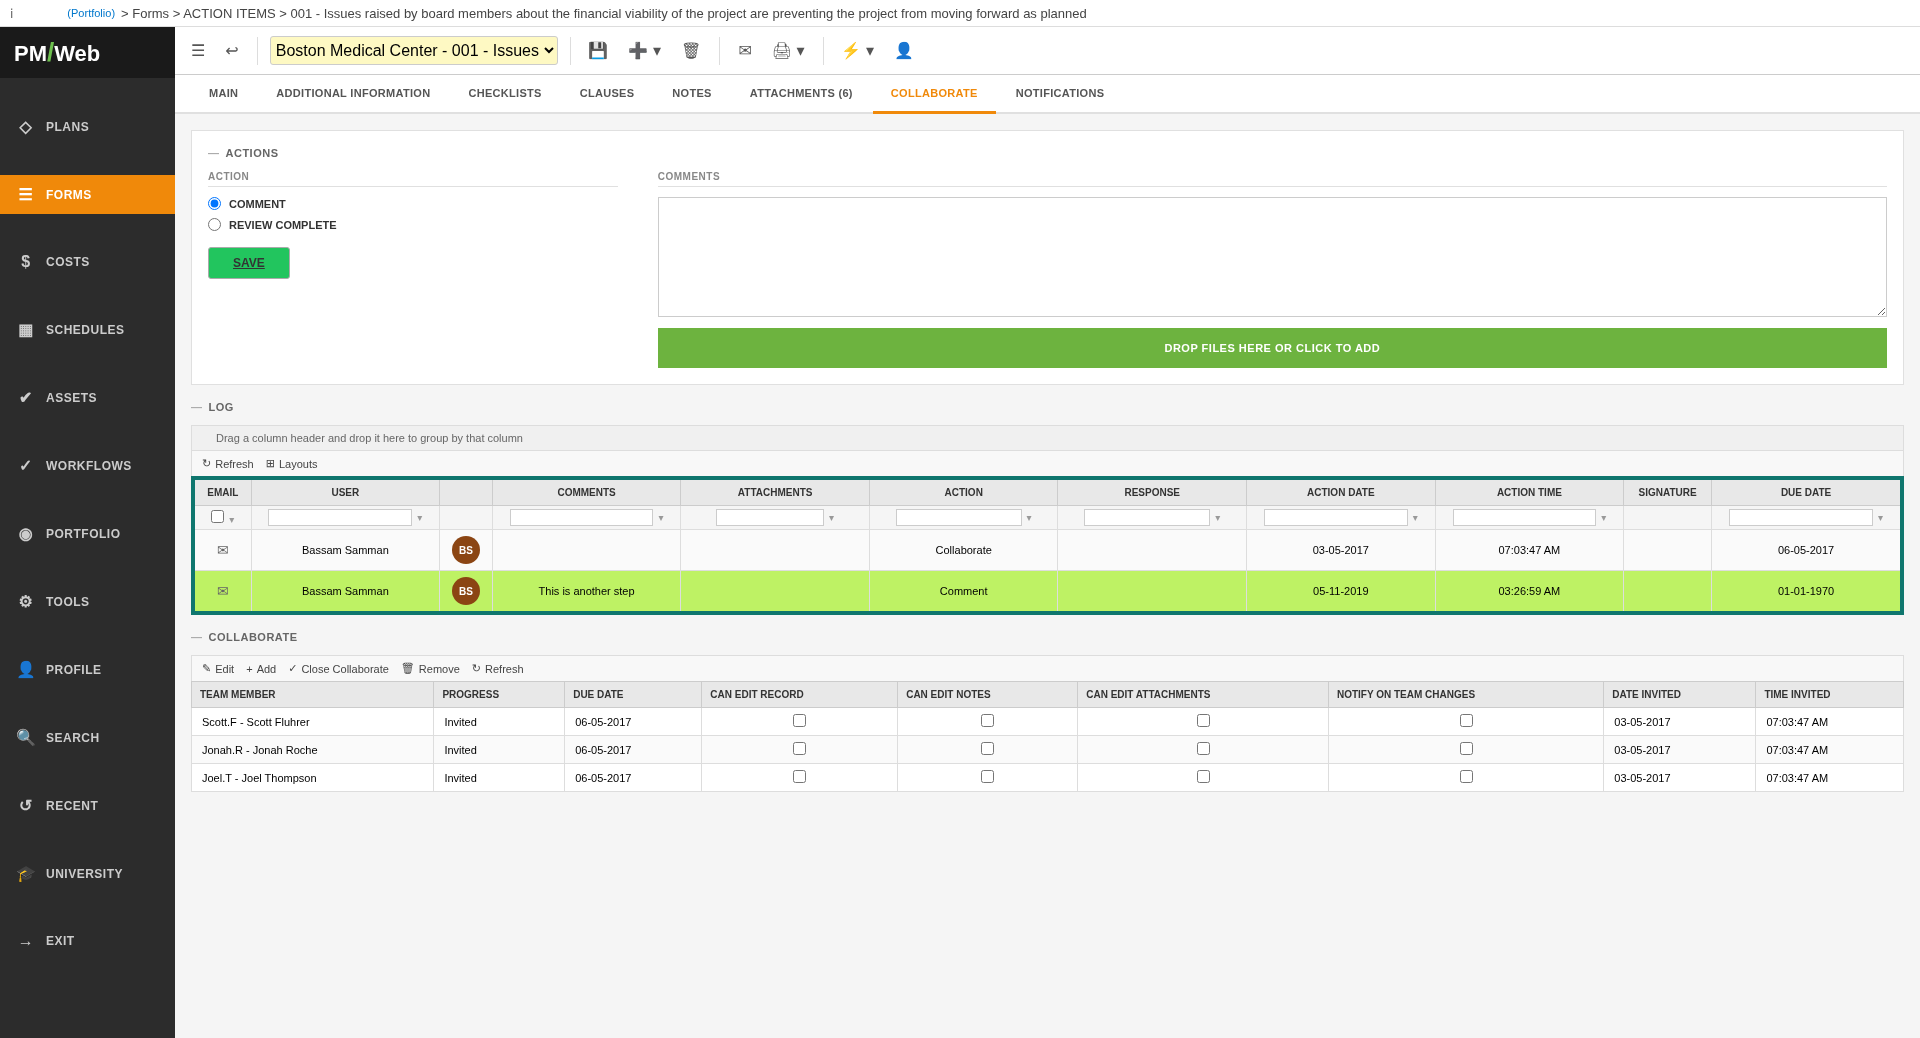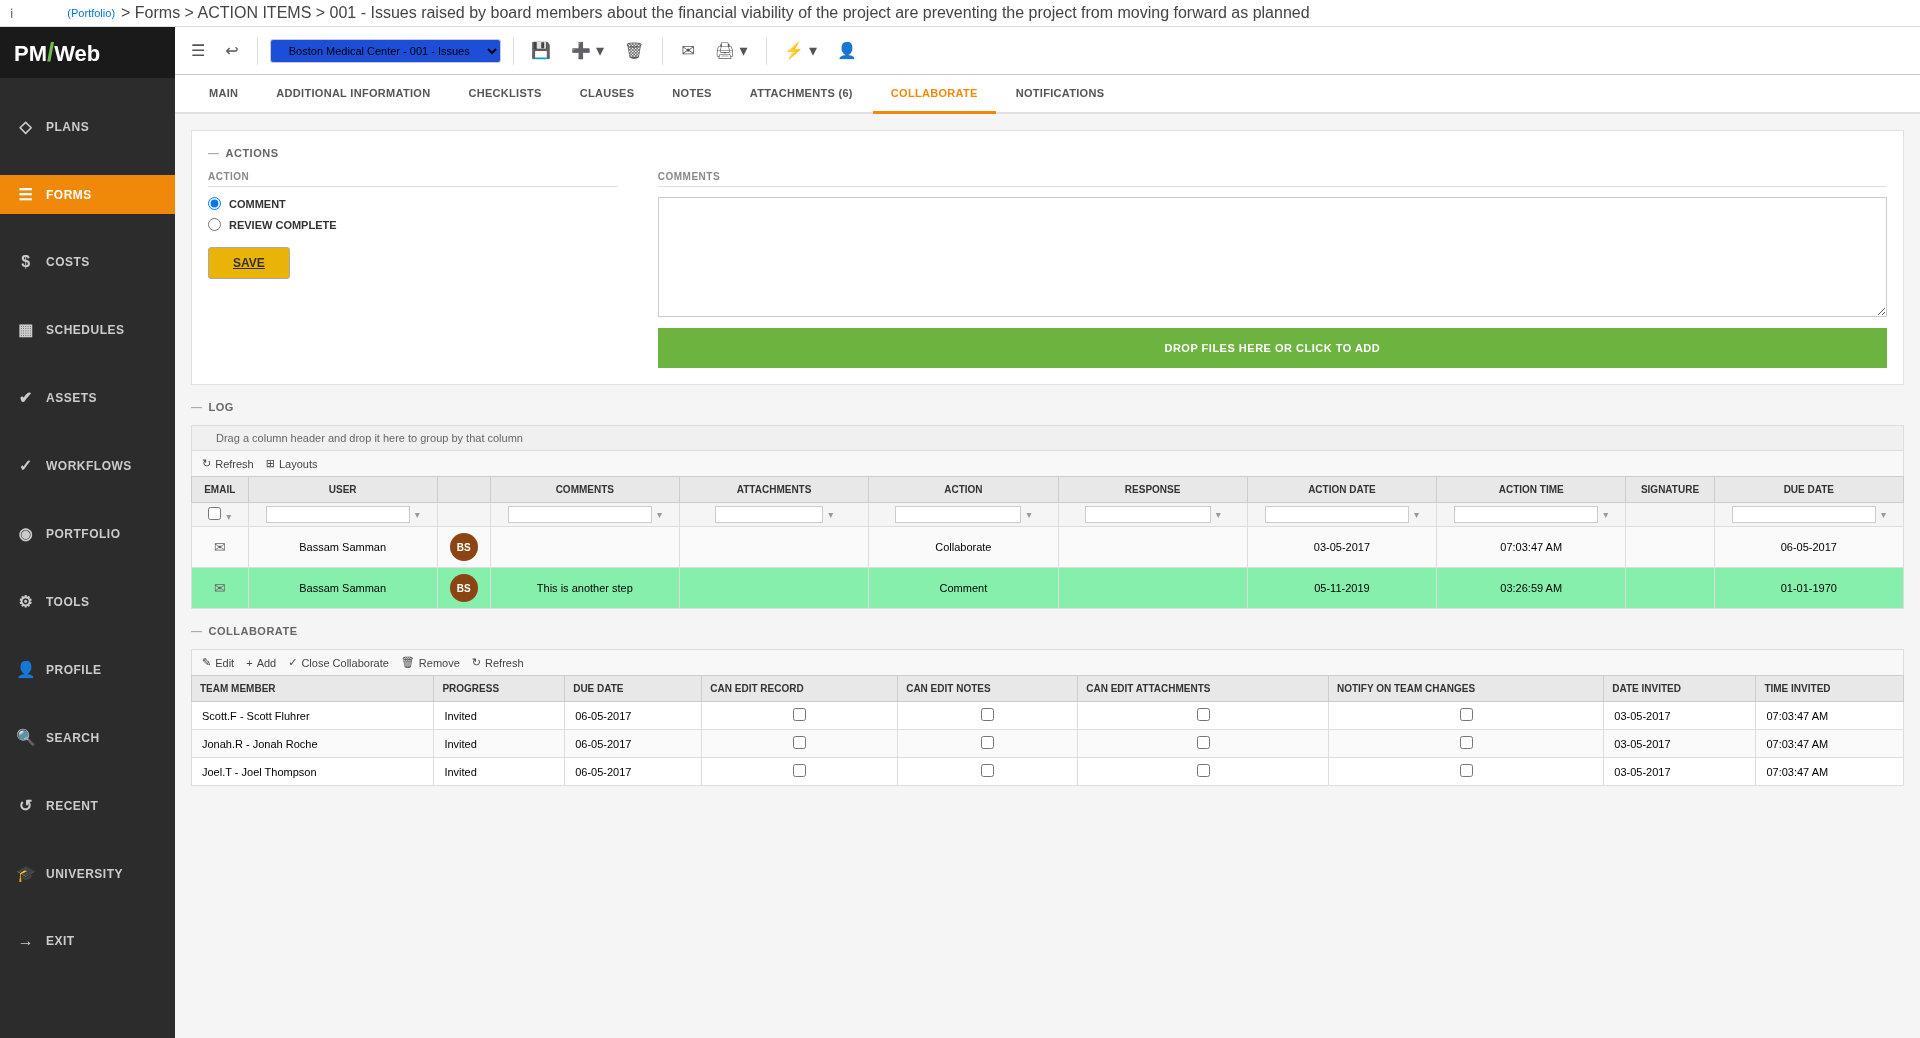--- a/index.html
+++ b/index.html
@@ -35,24 +35,24 @@
       cursor: pointer;
       color: #555;
       font-size: 16px;
       padding: 4px 6px;
       display: flex; align-items: center; justify-content: center;
     }
     .toolbar-separator { width: 1px; height: 28px; background: #ddd; margin: 0 4px; }
     .record-selector {
       border: 1px solid #ccc;
       border-radius: 3px;
-      padding: 4px 14px;
-      font-size: 11px;
+      padding: 4px 1px;
+      font-size: 16px;
       min-width: 200px;
-      background: #1d4ed8;
+      background: #fef9c3;
       cursor: pointer;
     }
 
     
     .main-layout {
       display: flex;
       flex: 1;
       overflow: hidden;
     }
 
@@ -173,21 +173,21 @@
       gap: 8px;
       cursor: pointer;
       font-size: 11px;
       color: #333;
       text-transform: uppercase;
       font-weight: bold;
     }
     .radio-item input[type="radio"] { cursor: pointer; }
     .save-btn {
       margin-top: 16px;
-      background: #eab308;
+      background: #22c55e;
       border: 1px solid #aaa;
       border-radius: 3px;
       padding: 8px 24px;
       font-size: 12px;
       font-weight: bold;
       cursor: pointer;
       color: #333;
       text-transform: uppercase;
       text-decoration: underline;
     }
@@ -258,22 +258,22 @@
       color: #444;
       cursor: pointer;
       background: none;
       border: none;
       font-weight: 500;
     }
 
     .data-table {
       width: 100%;
       border-collapse: collapse;
-      border: 1px solid #0f766e;
-      background: #86efac;
+      border: 4px solid #0f766e;
+      background: #bef264;
       font-size: 11px;
     }
     .data-table th {
       background: #e8e8e8;
       border: 1px solid #ccc;
       padding: 7px 8px;
       text-align: center;
       font-weight: bold;
       font-size: 10px;
       text-transform: uppercase;
@@ -348,21 +348,21 @@
     .collab-table input[type="checkbox"] { cursor: pointer; }
 
     .filter-icon { font-size: 10px; color: #999; margin-left: 2px; cursor: pointer; }
   </style>
 </head>
 <body>
 
 <div class="top-bar">
     <span style="color:#666;font-size:13px;">ℹ</span>
     <a href="#" style="color:#0077cc;text-decoration:none;font-size:11px;margin-left:48px;">(Portfolio)</a>
-    <span style="color:#444;font-size:16px;"> &gt; Forms &gt; ACTION ITEMS &gt; 001 - Issues raised by board members about the financial viability of the project are preventing the project from moving forward as planned</span>
+    <span style="color:#444;font-size:13px;"> &gt; Forms &gt; ACTION ITEMS &gt; 001 - Issues raised by board members about the financial viability of the project are preventing the project from moving forward as planned</span>
   </div>
 
 <div class="main-layout">
 
   <div class="sidebar">
     <div class="logo-area">
       <span style="color:#fff;font-size:22px;font-weight:900;">
         <span style="color:#fff;">PM</span><span style="color:#6dc04e;font-size:26px;">/</span><span style="color:#fff;">Web</span>
       </span>
     </div>

